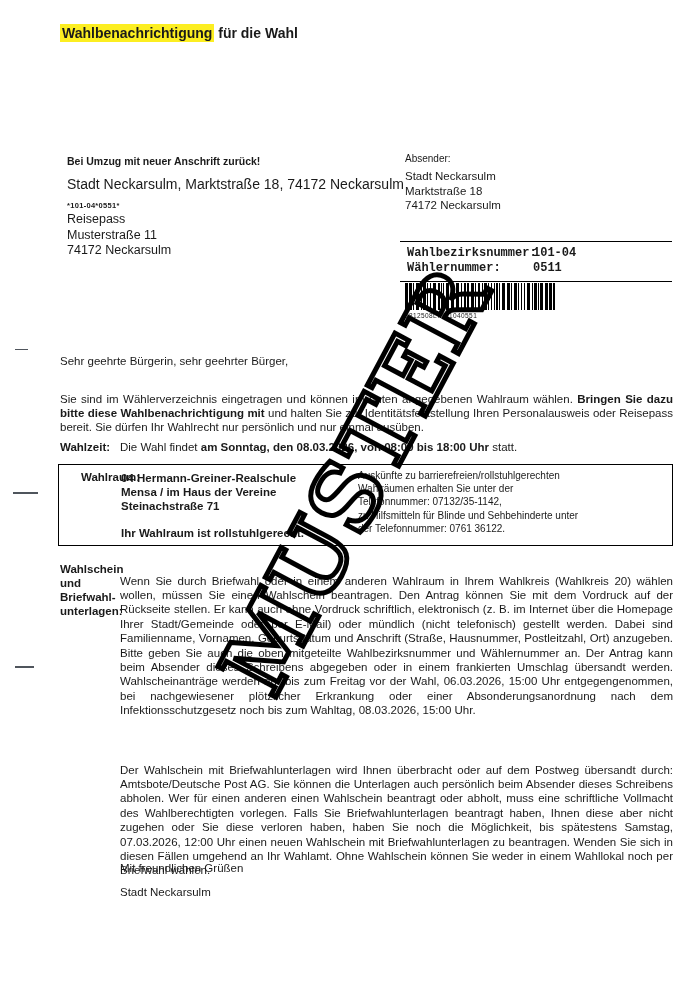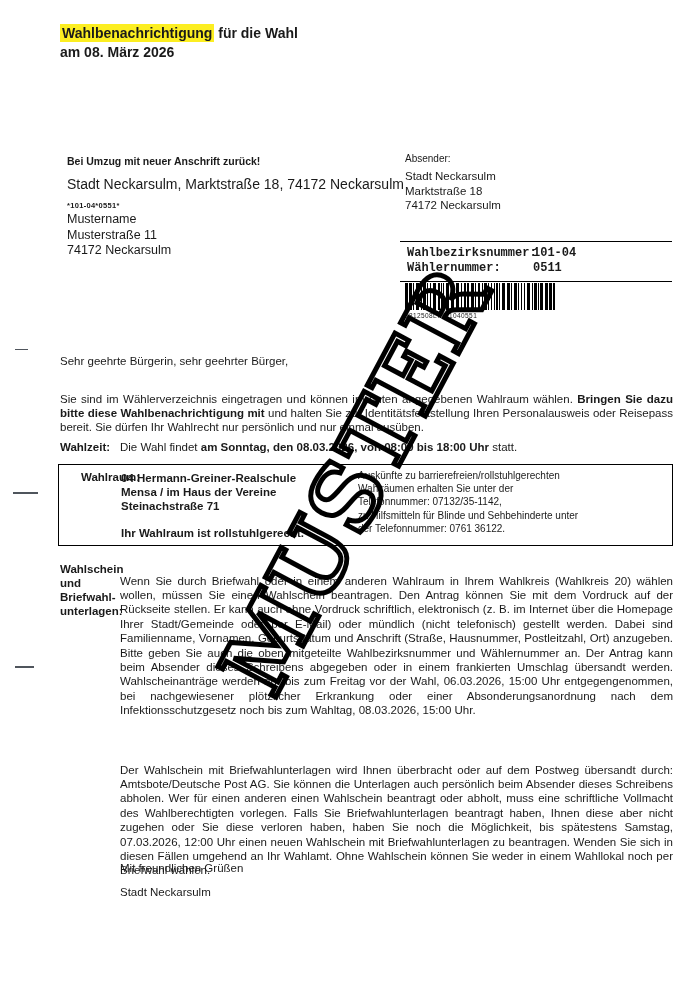--- a/index.html
+++ b/index.html
@@ -61,34 +61,33 @@
   .regards{position:absolute;left:120px;top:862px;font-size:11.5px;}
   .signature{position:absolute;left:120px;top:886px;font-size:11.5px;}
 </style>
 </head>
 <body>
 
 <div class="page">
 
   <div class="title">
     <div><span class="hl">Wahlbenachrichtigung</span><span> für die Wahl</span></div>
-    <div>am 08. März 2026</div>
   </div>
 
   <div class="fold m1"></div>
   <div class="fold m2"></div>
   <div class="fold m3"></div>
 
   <div class="return-block">
     <div class="return-notice">Bei Umzug mit neuer Anschrift zurück!</div>
     <div class="return-sender">Stadt Neckarsulm, Marktstraße 18, 74172 Neckarsulm</div>
     <div class="return-code">*101-04*0551*</div>
   </div>
   <div class="recipient">
-    <div>Mustername</div>
+    <div>Reisepass</div>
     <div>Musterstraße 11</div>
     <div>74172 Neckarsulm</div>
   </div>
 
   <div class="absender">
     <div class="lbl">Absender:</div>
     <div class="ln first">Stadt Neckarsulm</div>
     <div class="ln">Marktstraße 18</div>
     <div class="ln">74172 Neckarsulm</div>
   </div>

